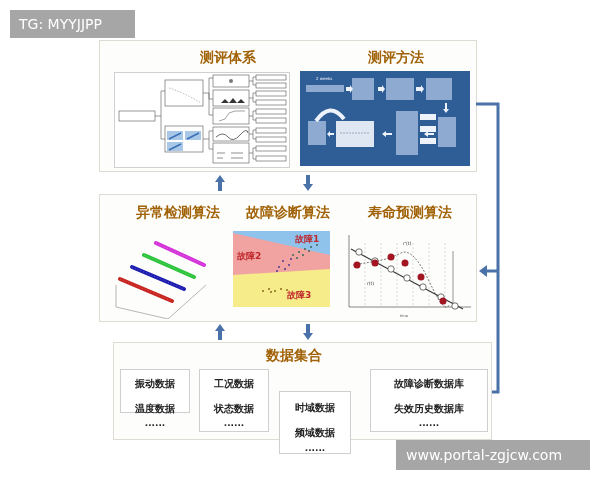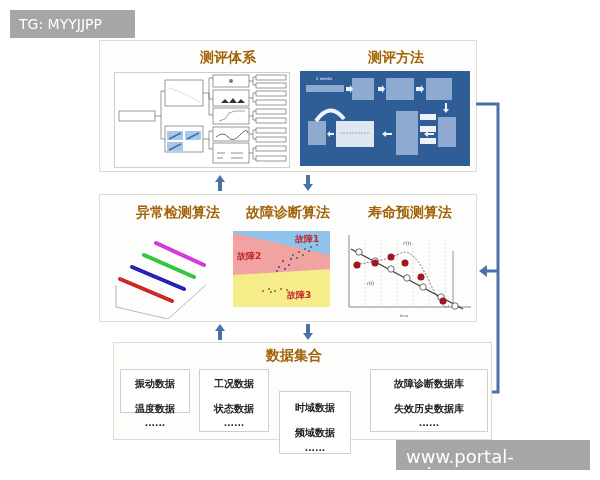--- a/index.html
+++ b/index.html
@@ -4,21 +4,21 @@
   <style>
     * { box-sizing: border-box; margin: 0; padding: 0; }
     html, body { width: 600px; height: 480px; background: #ffffff; overflow: hidden; }
     body { position: relative; font-family: "DejaVu Sans", sans-serif; color: #111; }
 
     .watermark {
       position: absolute; background: #a6a6a6; color: #fff;
       font-family: "DejaVu Sans", sans-serif; font-size: 14px; line-height: 1;
     }
     .wm-top { left: 10px; top: 10px; width: 125px; height: 28px; padding: 7px 0 2px 9px; }
-    .wm-bottom { left: 396px; top: 440px; width: 194px; height: 30px; padding: 8px 11px 0 10px; font-size: 18px; }
+    .wm-bottom { left: 396px; top: 440px; width: 194px; height: 30px; padding: 8px 11px 0 10px; font-size: 14px; }
 
     .panel {
       position: absolute; background: #fdfdfb; border: 1px solid #dedbd2;
     }
     .p-top { left: 99px; top: 40px; width: 378px; height: 132px; }
     .p-mid { left: 99px; top: 194px; width: 378px; height: 128px; }
     .p-bot { left: 113px; top: 342px; width: 379px; height: 98px; }
 
     .title {
       position: absolute; font-weight: bold; font-size: 14px; text-align: center; color: #a16207;

